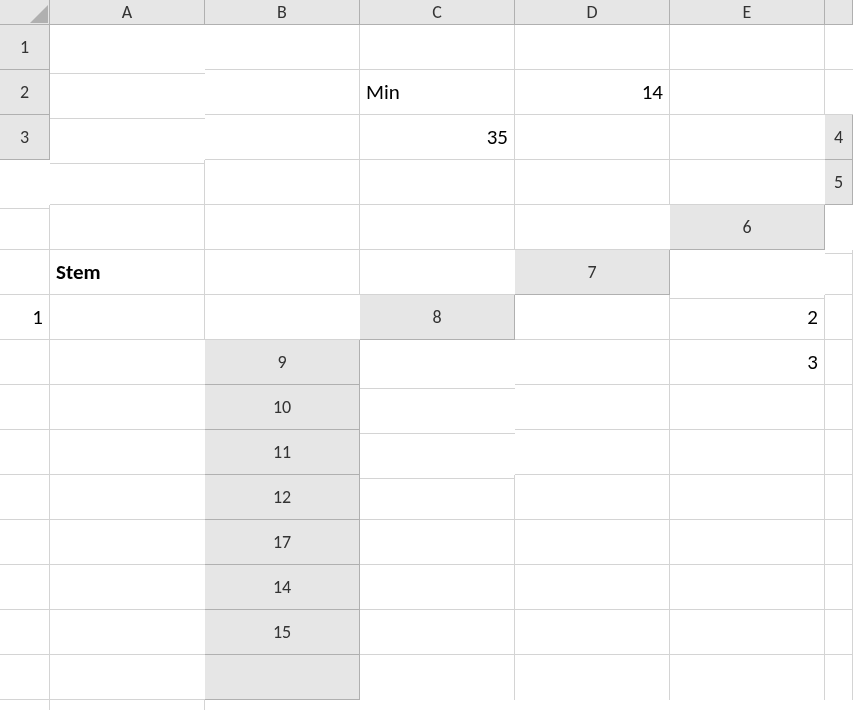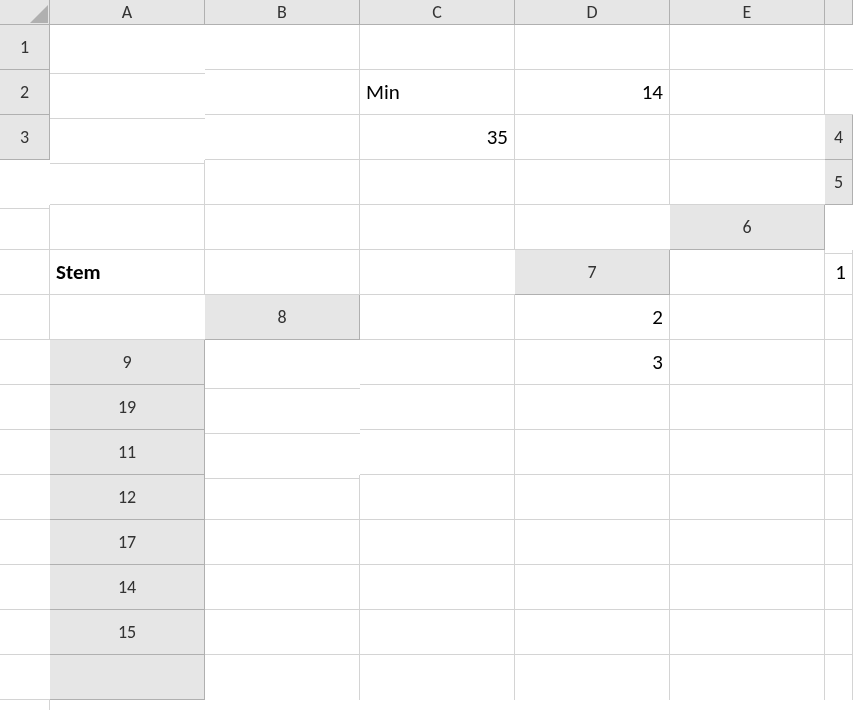--- a/index.html
+++ b/index.html
@@ -119,38 +119,39 @@
     <div class="cell"></div>
     <div class="cell"></div>
     <div class="edge-col"></div>
     <div class="row-header">6</div>
     <div class="cell center">16</div>
     <div class="cell"></div>
     <div class="cell left bold">Stem</div>
     <div class="cell"></div>
     <div class="edge-col"></div>
     <div class="row-header">7</div>
+    <div class="cell center">28</div>
     <div class="cell"></div>
     <div class="cell right">1</div>
     <div class="cell"></div>
     <div class="edge-col"></div>
     <div class="row-header">8</div>
     <div class="cell"></div>
     <div class="cell right">2</div>
     <div class="cell"></div>
     <div class="cell"></div>
     <div class="edge-col"></div>
     <div class="row-header">9</div>
     <div class="cell center">30</div>
     <div class="cell"></div>
     <div class="cell right">3</div>
     <div class="cell"></div>
     <div class="cell"></div>
     <div class="edge-col"></div>
-    <div class="row-header">19</div>
+    <div class="row-header">10</div>
     <div class="cell center">34</div>
     <div class="cell"></div>
     <div class="cell"></div>
     <div class="cell"></div>
     <div class="cell"></div>
     <div class="edge-col"></div>
     <div class="row-header">11</div>
     <div class="cell center">35</div>
     <div class="cell"></div>
     <div class="cell"></div>

